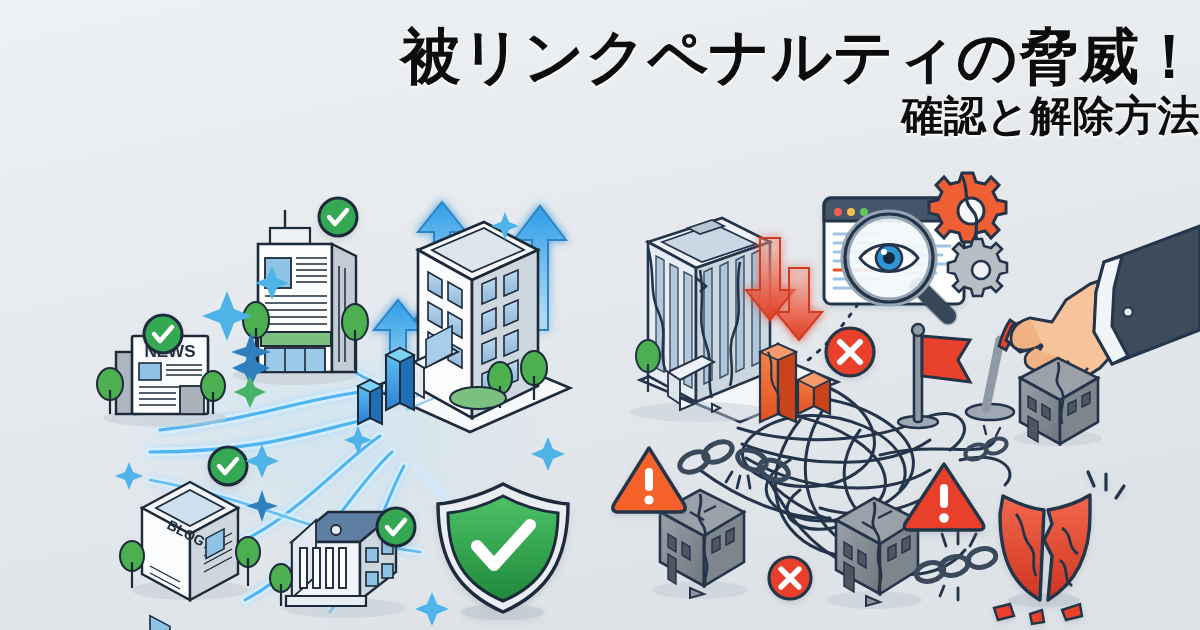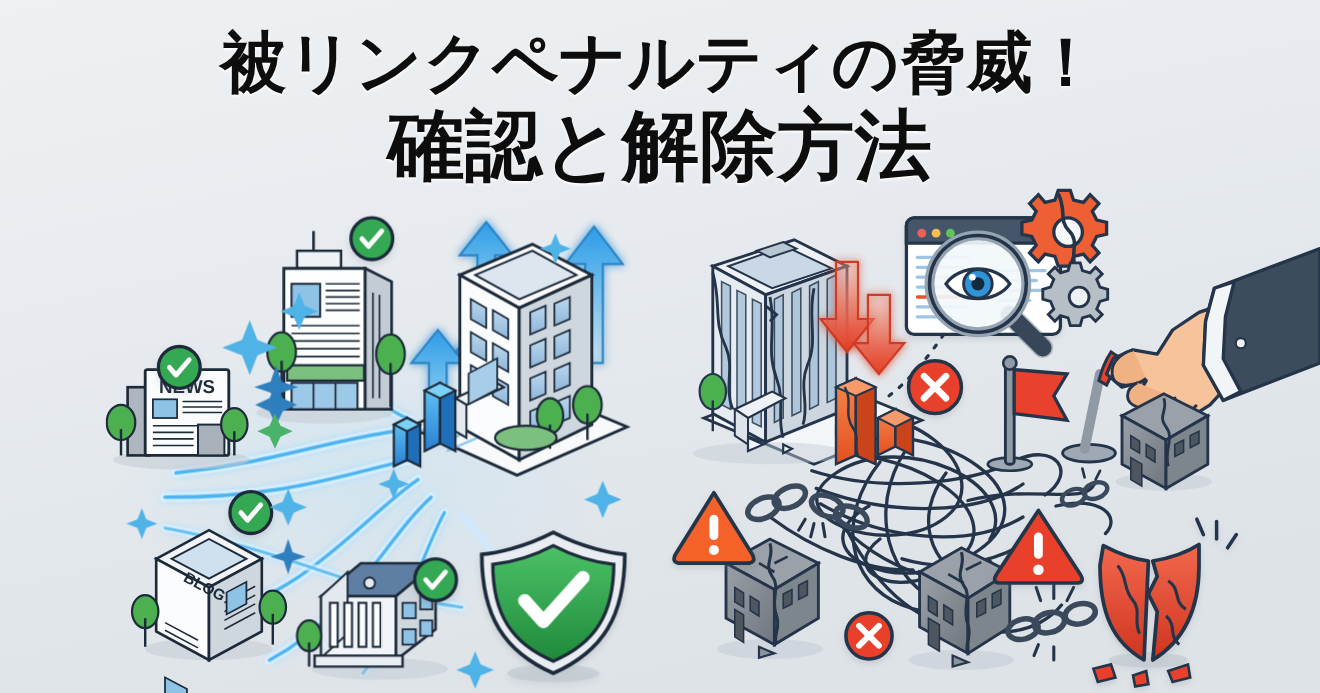--- a/index.html
+++ b/index.html
@@ -19,22 +19,23 @@
     text-align:center;z-index:40;pointer-events:none;
   }
   .title-line{
     display:block;
     color:#0d0d0d;
     font-weight:700;
     font-size:60px;
     line-height:1.16;
     letter-spacing:0.5px;
     text-shadow:0 2px 3px rgba(255,255,255,.85),0 1px 0 rgba(255,255,255,.9);
+    text-align:right;
   }
-  .title-line.l2{font-size:70px;}
+  .title-line.l2{font-size:42px;}
   .art{position:absolute;left:0;top:0;width:1200px;height:630px;}
   svg{display:block;}
 </style>
 </head>
 <body>
 
 <div class="canvas">
 
   <svg class="art" viewBox="0 0 1200 630" width="1200" height="630" xmlns="http://www.w3.org/2000/svg">
     <defs>

